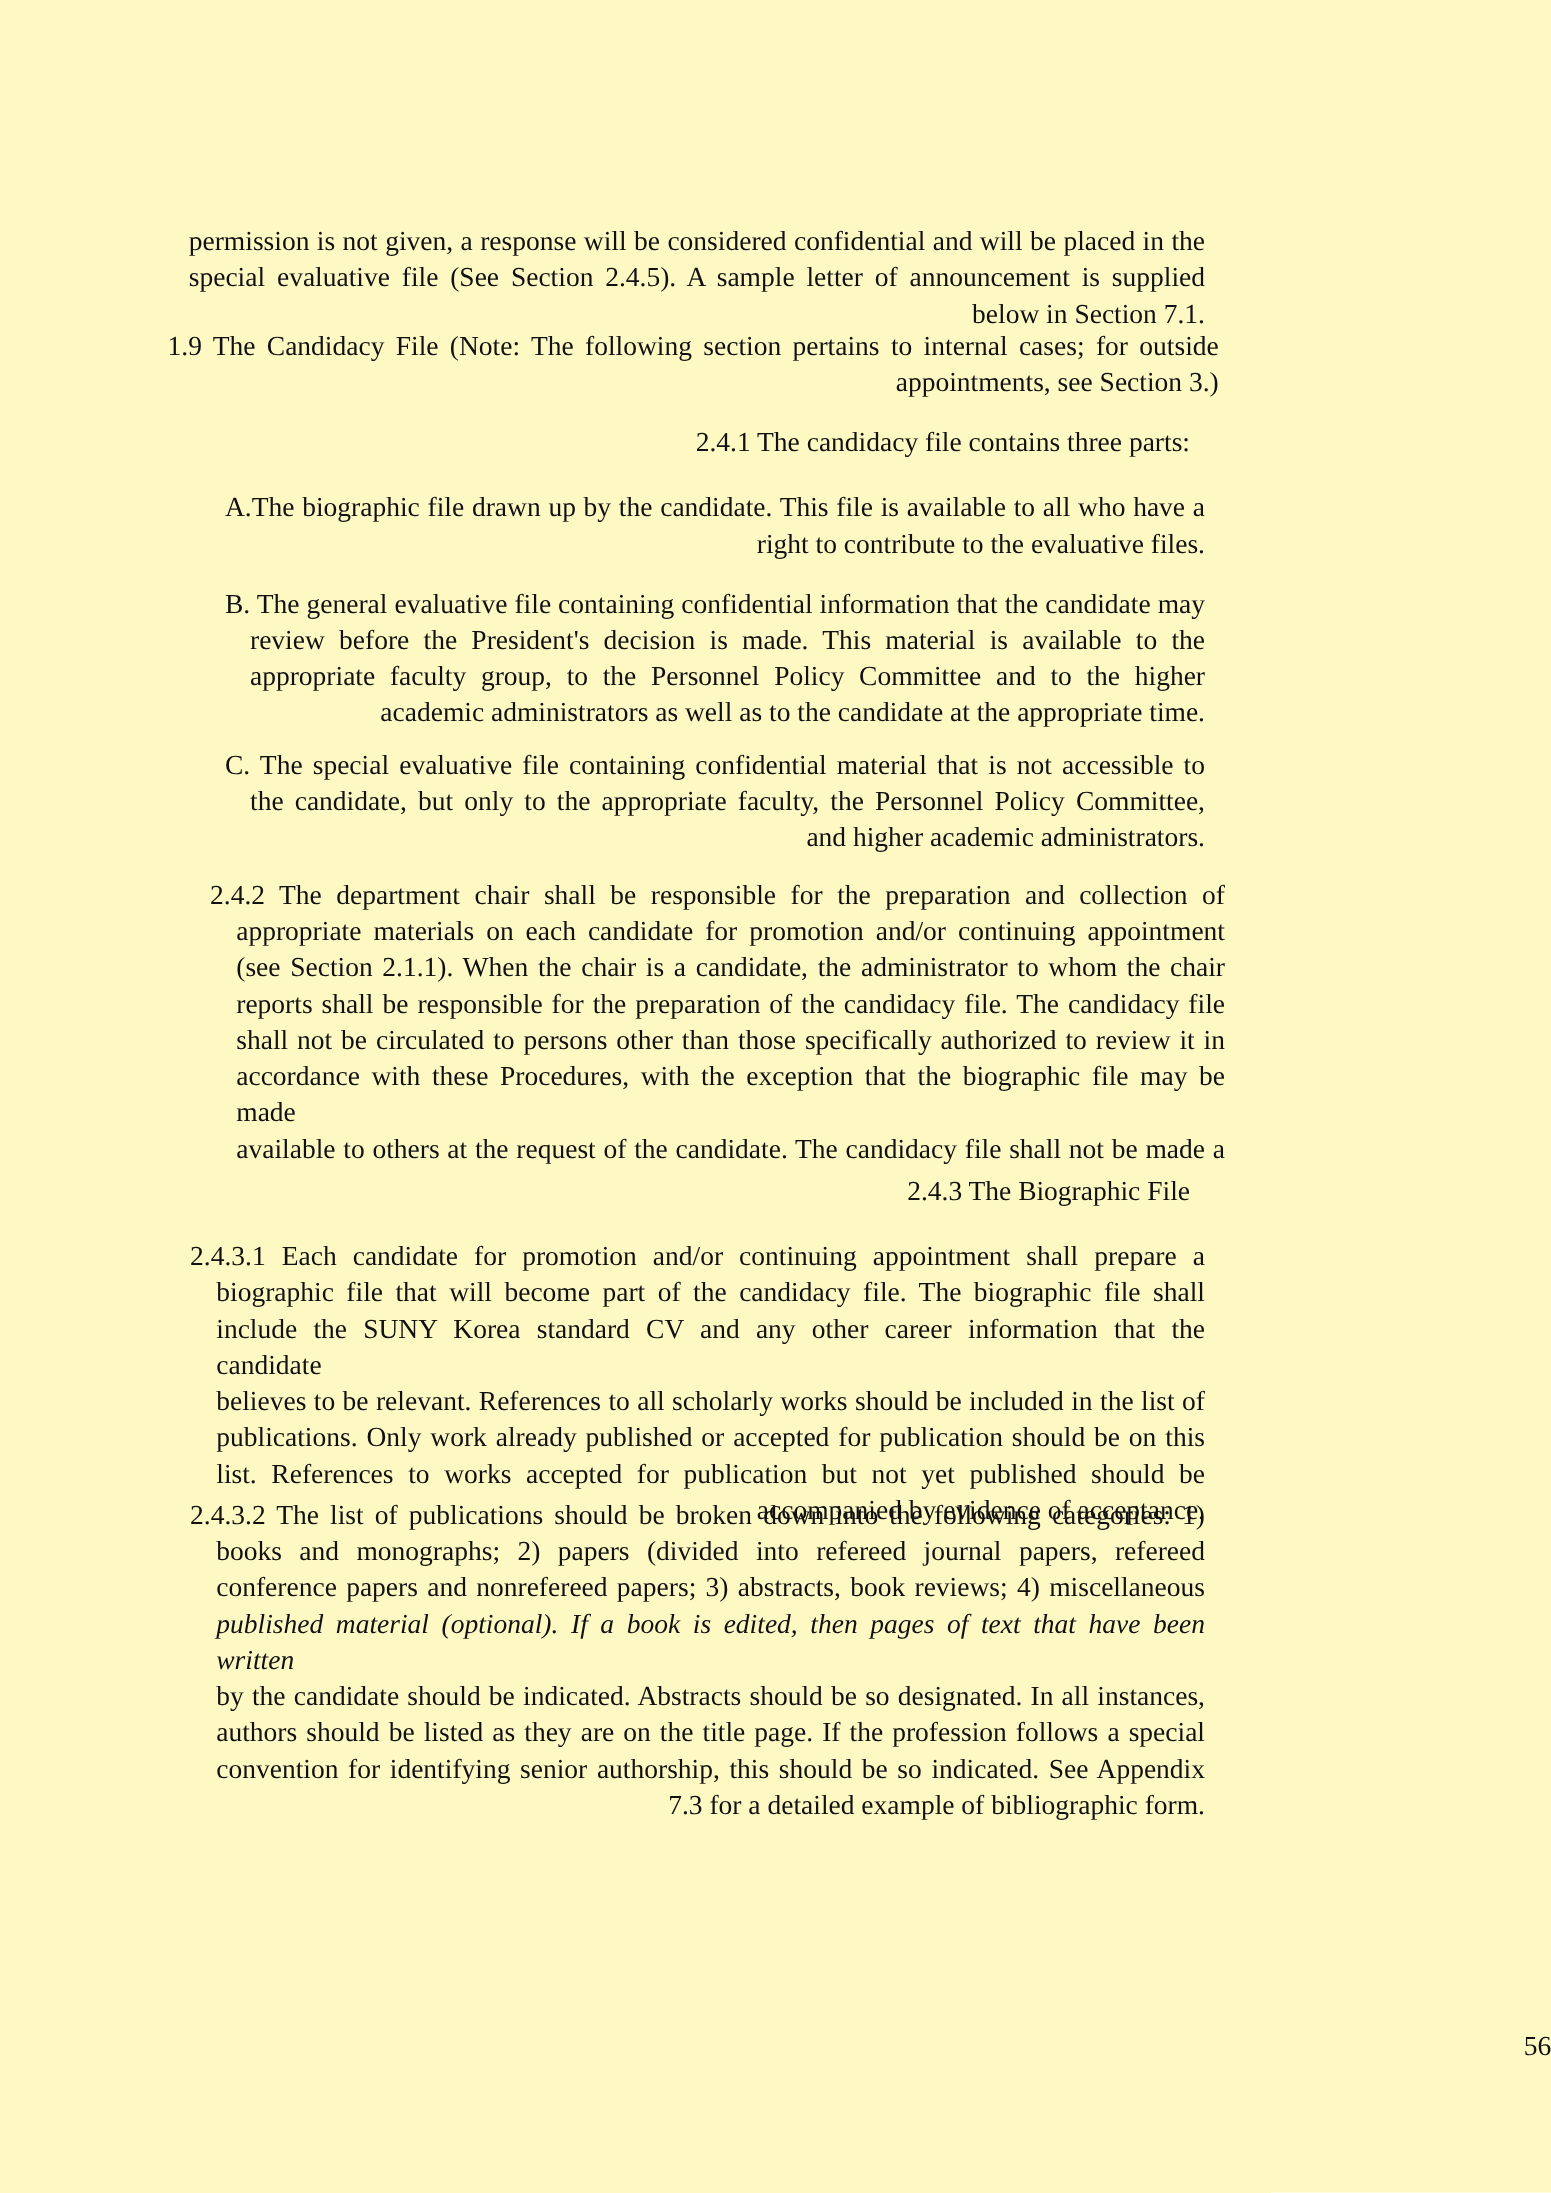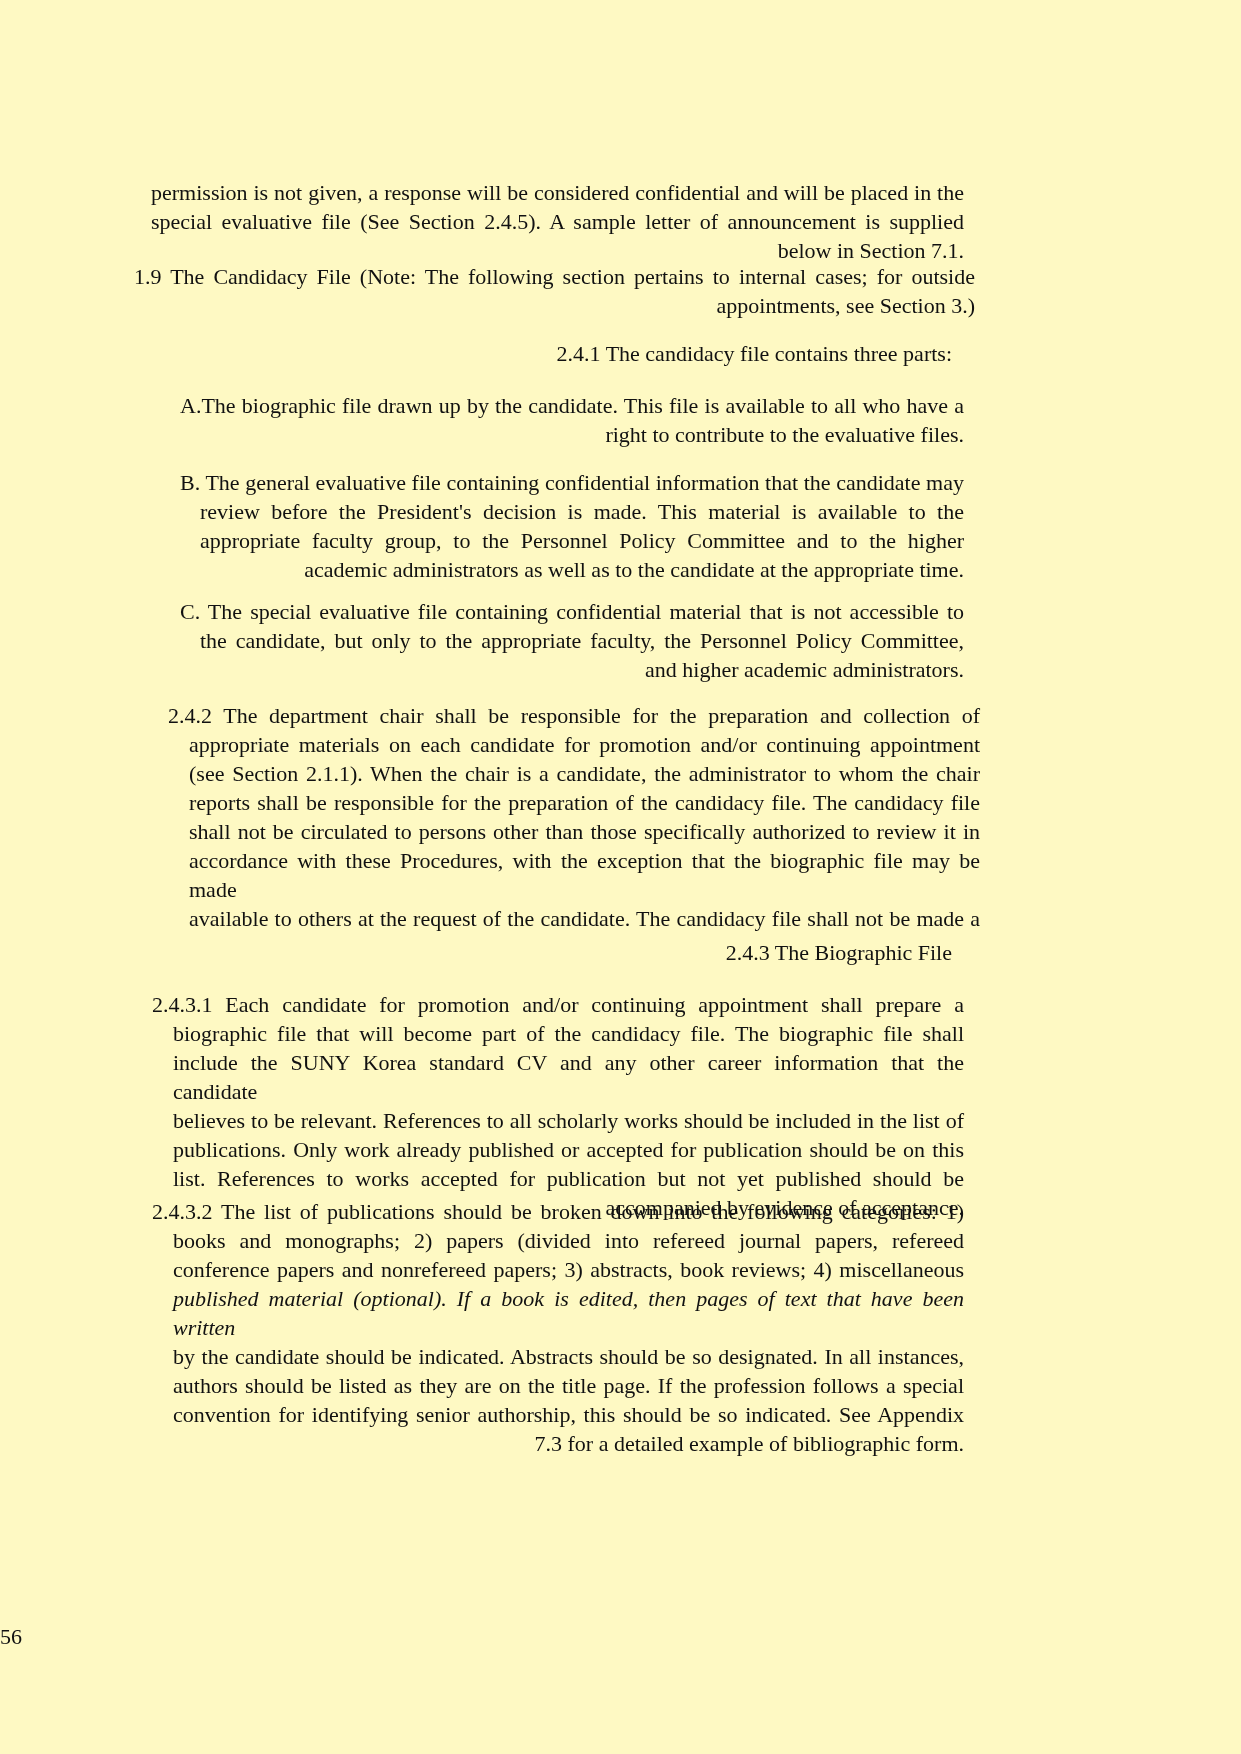--- a/index.html
+++ b/index.html
@@ -6,21 +6,21 @@
     body { width: 1241px; height: 1754px; position: relative; overflow: hidden; }
     .page {
       position: absolute; left: 0; top: 0; width: 1241px; height: 1754px;
       background: #fef9c3; color: #111111;
       font-family: "Liberation Serif", "DejaVu Serif", serif;
       font-size: 22px; line-height: 29px;
     }
     .block { position: absolute; text-align: justify; }
     .justify-line { display: block; text-align: justify; text-align-last: justify; white-space: normal; }
     .last-line { display: block; text-align: right; white-space: nowrap; }
-    .page-number { position: absolute; top: 1622px; left: 0; width: 1241px; text-align: left; font-size: 22px; }
+    .page-number { position: absolute; top: 1622px; left: 0; width: 1241px; text-align: right; font-size: 22px; }
   </style>
 </head>
 <body>
 
 <div class="page">
 
   <div class="block" style="left:151px; top:178px; width:813px;">
     <span class="justify-line">permission is not given, a response will be considered confidential and will be placed in the</span>
     <span class="justify-line">special evaluative file (See Section 2.4.5). A sample letter of announcement is supplied</span>
     <span class="last-line">below in Section 7.1.</span>

